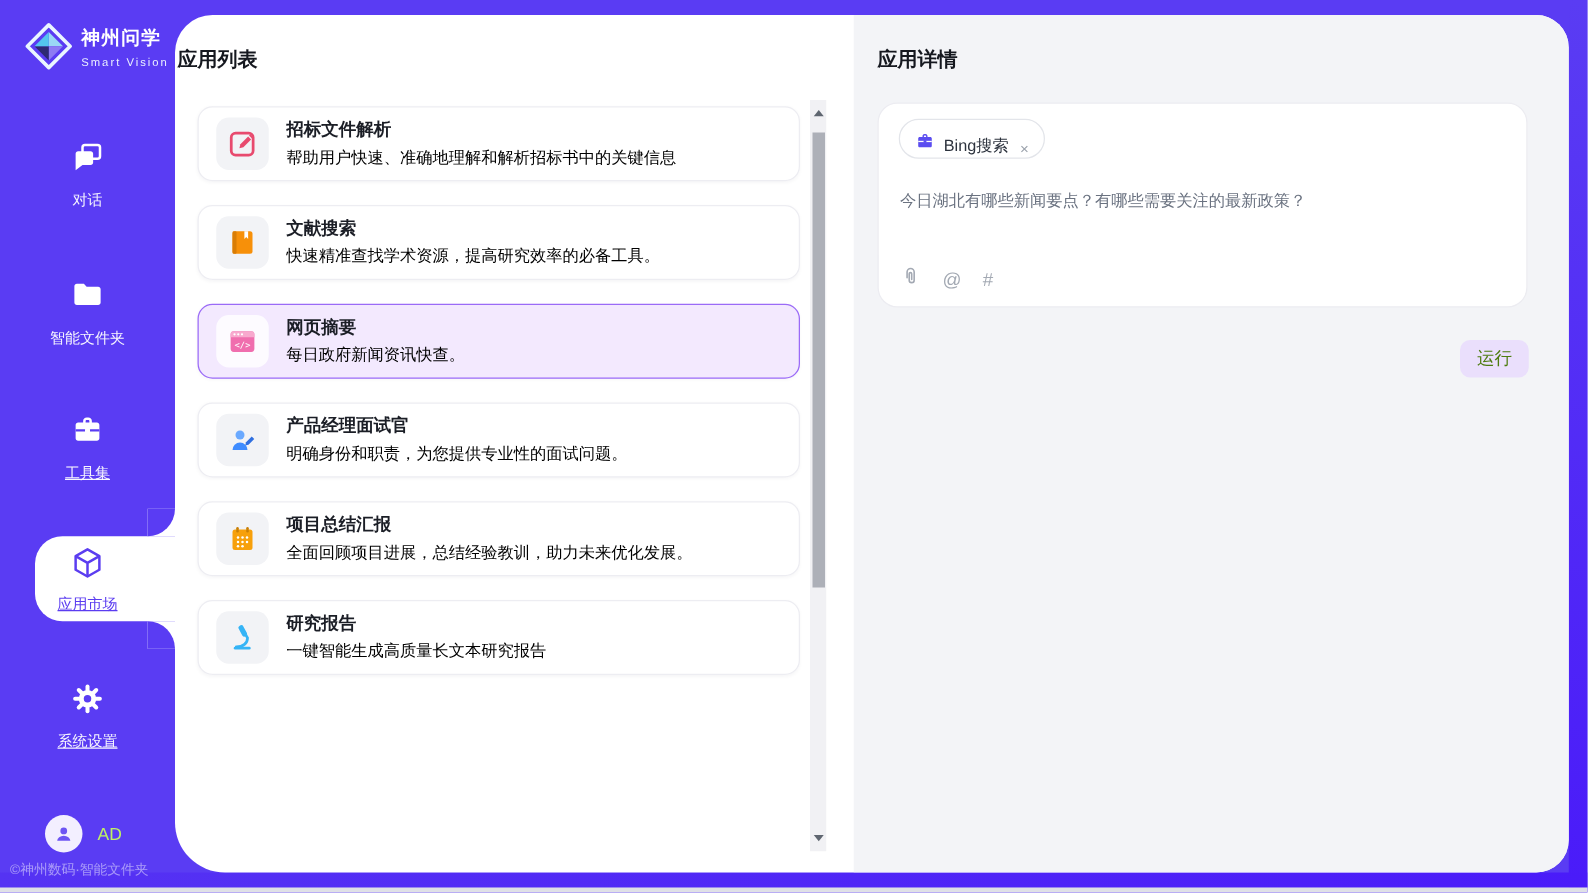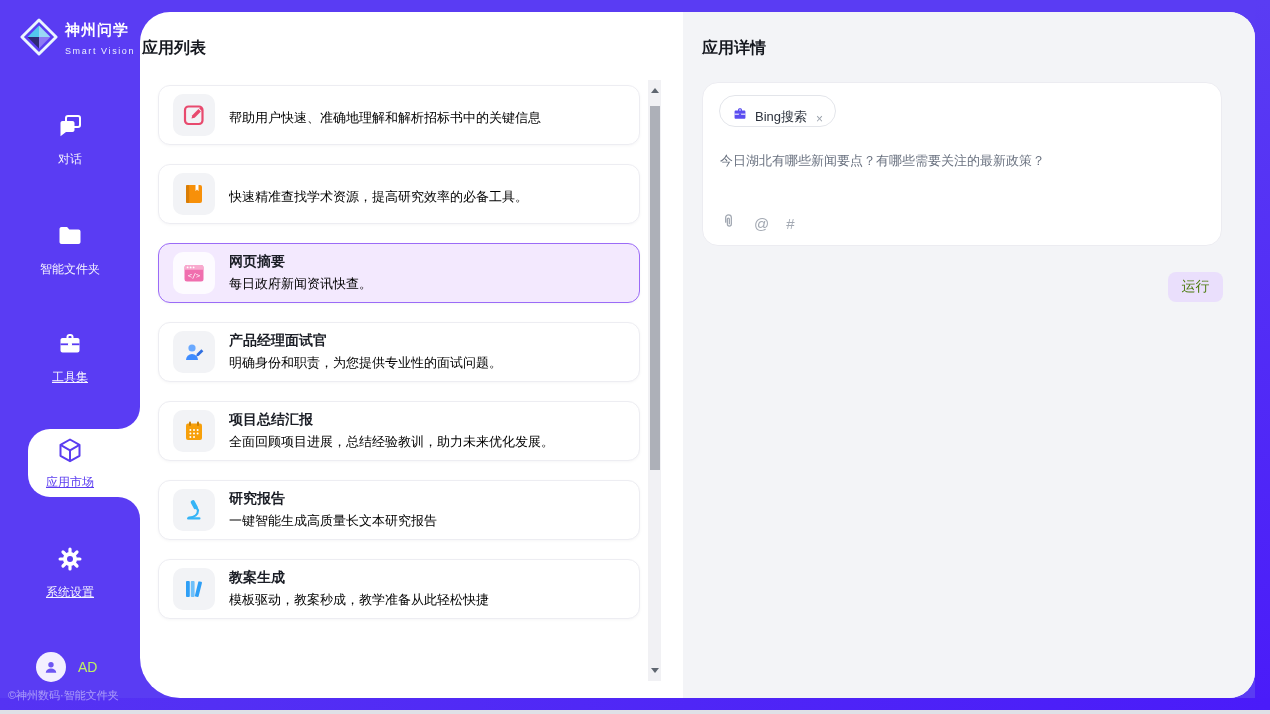--- a/index.html
+++ b/index.html
@@ -187,33 +187,35 @@
 
     <div class="app-card">
       <span class="app-icon-box">
         <svg width="24" height="24" viewBox="0 0 24 24">
           <rect x="3" y="3.5" width="17.5" height="17.5" rx="3.5" fill="none" stroke="#e84a6e" stroke-width="2.2"></rect>
           <path fill="#e84a6e" d="M9.5 15.5l.8-3.2 6.2-6.2 2.4 2.4-6.2 6.2-3.2.8z"></path>
           <path fill="#e84a6e" d="M17.2 5.4l1-1 2.4 2.4-1 1z"></path>
         </svg>
       </span>
       <span class="app-info">
+        <span class="app-name">招标文件解析</span>
         <span class="app-desc">帮助用户快速、准确地理解和解析招标书中的关键信息</span>
       </span>
     </div>
 
     <div class="app-card">
       <span class="app-icon-box">
         <svg width="24" height="24" viewBox="0 0 24 24">
           <rect x="4" y="3" width="16" height="18" rx="2" fill="#f79009"></rect>
           <rect x="4" y="3" width="3.2" height="18" rx="1" fill="#d97d05"></rect>
           <polygon points="13.5,3 16.5,3 16.5,9.2 15,7.6 13.5,9.2" fill="#fff"></polygon>
         </svg>
       </span>
       <span class="app-info">
+        <span class="app-name">文献搜索</span>
         <span class="app-desc">快速精准查找学术资源，提高研究效率的必备工具。</span>
       </span>
     </div>
 
     <div class="app-card selected">
       <span class="app-icon-box">
         <svg width="24" height="24" viewBox="0 0 24 24">
           <rect x="2.5" y="4" width="19" height="16.5" rx="2.5" fill="#f06eae"></rect>
           <path d="M2.5 6.5a2.5 2.5 0 012.5-2.5h14a2.5 2.5 0 012.5 2.5V8.8h-19z" fill="#f8a9ce"></path>
           <circle cx="5.6" cy="6.4" r=".9" fill="#fff"></circle>
@@ -274,33 +276,20 @@
           <path d="M7 19.5c5.5 0 9-3 9-7.2l-2-3.4" stroke="#35b4f6" stroke-width="2.2" fill="none" stroke-linecap="round"></path>
           <rect x="5" y="19.3" width="13.5" height="2.3" rx="1.1" fill="#35b4f6"></rect>
         </svg>
       </span>
       <span class="app-info">
         <span class="app-name">研究报告</span>
         <span class="app-desc">一键智能生成高质量长文本研究报告</span>
       </span>
     </div>
 
-    <div class="app-card">
-      <span class="app-icon-box">
-        <svg width="24" height="24" viewBox="0 0 24 24">
-          <rect x="4" y="4" width="3.8" height="16" rx=".9" fill="#2f9ff6"></rect>
-          <rect x="8.8" y="4" width="3.8" height="16" rx=".9" fill="#6fc0fa"></rect>
-          <rect x="14.6" y="4.4" width="3.8" height="15.6" rx=".9" transform="rotate(14 16.5 12)" fill="#2f9ff6"></rect>
-        </svg>
-      </span>
-      <span class="app-info">
-        <span class="app-name">教案生成</span>
-        <span class="app-desc">模板驱动，教案秒成，教学准备从此轻松快捷</span>
-      </span>
-    </div>
 
   </div>
 
   <div class="scrollbar">
     <div class="sb-arrow up">
         <span class="tri-up"></span>
       </div>
     <div class="sb-thumb"></div>
     <div class="sb-arrow down">
         <span class="tri-down"></span>

